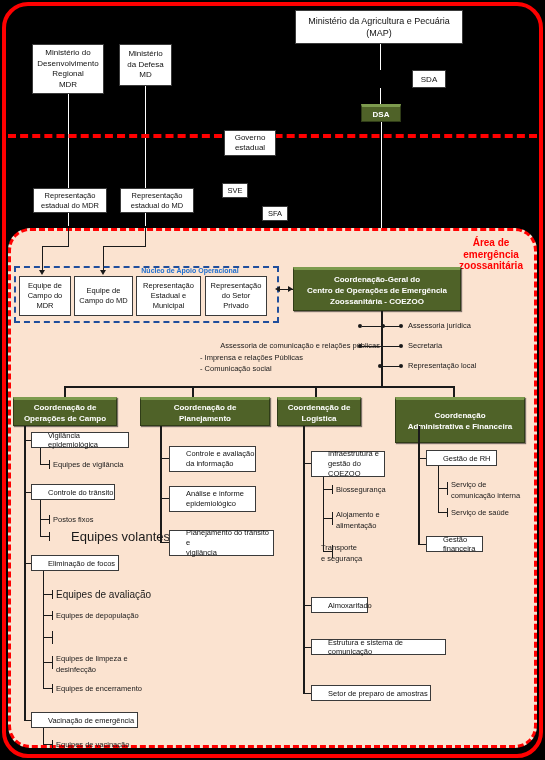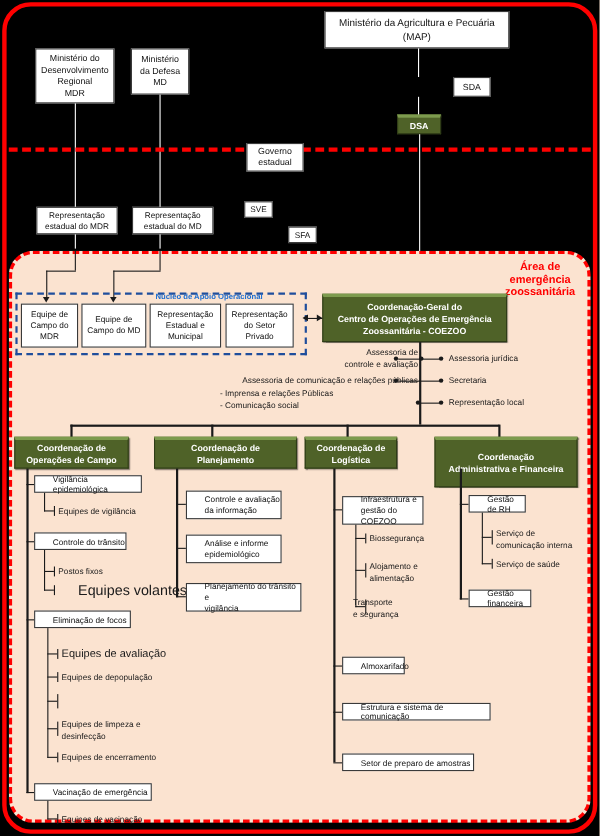--- a/index.html
+++ b/index.html
@@ -235,24 +235,20 @@
       <div>Coordenação-Geral do</div>
       <div>Centro de Operações de Emergência</div>
       <div>Zoossanitária - COEZOO</div>
     </div>
   </div>
 
   <div class="ln w" style="left:278px;top:289px;width:15px;"></div>
   <div class="arrow-left" style="left:275px;top:285.5px;"></div>
   <div class="arrow-right" style="left:288px;top:285.5px;"></div>
 
-  <div class="ptext right" style="left:250px;top:316px;width:130px;font-size:7.5px;">
-    <div>Assessoria de</div>
-    <div>controle e avaliação</div>
-  </div>
 
   <div class="ptext right" style="left:170px;top:341px;width:210px;font-size:7.5px;">
     <span>Assessoria de comunicação e relações públicas</span>
   </div>
   <div class="ptext" style="left:200px;top:353px;width:200px;font-size:7.5px;">
     <span>- Imprensa e relações Públicas</span>
   </div>
   <div class="ptext" style="left:200px;top:364px;width:200px;font-size:7.5px;">
     <span>- Comunicação social</span>
   </div>
@@ -460,21 +456,21 @@
   </div>
 
   <div class="ln w" style="left:303px;top:693px;width:9px;"></div>
   <div class="wbox wbox-left" style="left:311px;top:685px;width:120px;height:16px;font-size:7.5px;">
     <span>Setor de preparo de amostras</span>
   </div>
 
   <div class="ln v" style="left:418px;top:426px;height:119px;width:1.5px;"></div>
 
   <div class="ln w" style="left:418px;top:458px;width:9px;"></div>
-  <div class="wbox wbox-left" style="left:426px;top:450px;width:52px;height:16px;font-size:7.5px;">
+  <div class="wbox wbox-left" style="left:426px;top:450px;width:71px;height:16px;font-size:7.5px;text-align:right;">
     <span>Gestão de RH</span>
   </div>
   <div class="ln v" style="left:438px;top:466px;height:47px;"></div>
 
   <div class="ln w" style="left:438px;top:488px;width:9px;"></div>
   <div class="ln v" style="left:447px;top:482px;height:13px;"></div>
   <div class="ptext" style="left:451px;top:480px;font-size:7.5px;">
     <div>Serviço de</div>
     <div>comunicação interna</div>
   </div>

